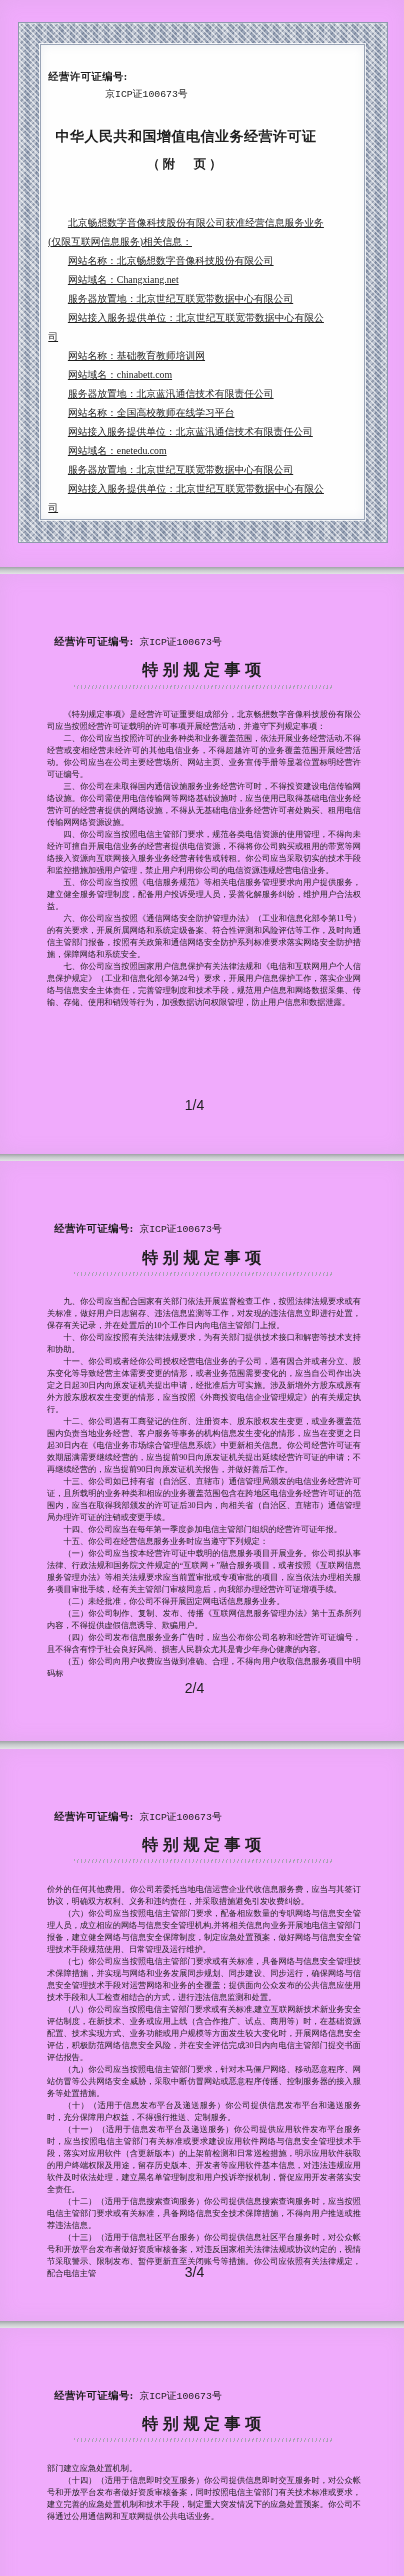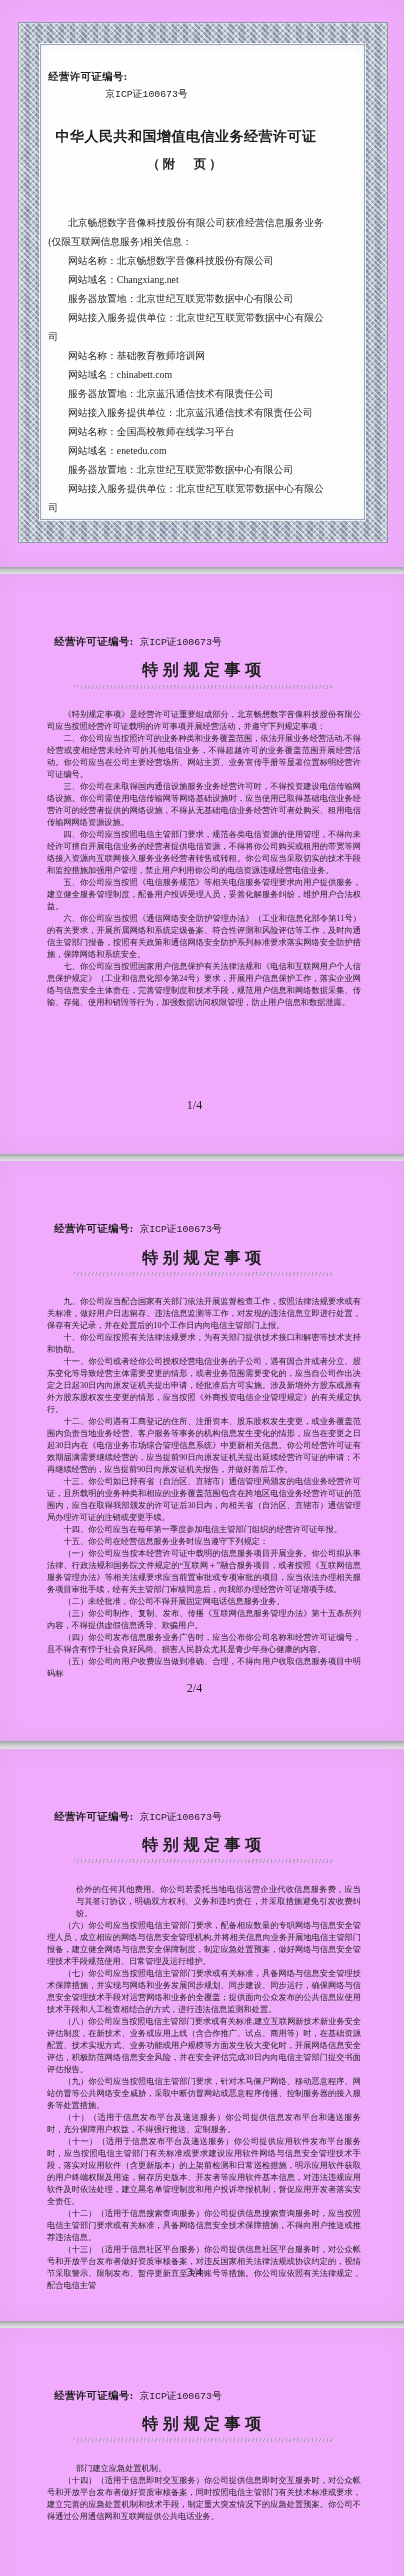--- a/index.html
+++ b/index.html
@@ -47,20 +47,21 @@
     font-size:12.4px;font-weight:bold;text-align:center;
     margin:9.3px 0 0 0;letter-spacing:3.1px;
   }
   .cert-body{margin-top:40px;}
   .cert-body p{
     margin:0;
     font-size:9.8px;
     line-height:19px;
     text-indent:19.6px;
     text-align:justify;
+    text-decoration:underline;
   }
   
   .page.plain{box-sizing:border-box;padding:61px 44px 0 47px;}
   .page.p2{height:580px;}
   .page.p3{height:580px;}
   .page.p4{height:572px;}
   .page.p5{height:546px;}
   .sp-head{font-size:10.3px;margin-left:7.2px;}
   .sp-head .lbl{font-weight:bold;letter-spacing:0.5px;}
   .sp-head .num{font-size:9.8px;font-family:"Liberation Mono","DejaVu Sans Mono",monospace;margin-left:3.1px;}
@@ -74,24 +75,24 @@
     opacity:.85;
   }
   .sp-body{margin-top:20.6px;}
   .sp-body p{
     margin:0;
     font-size:8.2px;
     line-height:12px;
     text-indent:16.5px;
     text-align:justify;
   }
-  .sp-body p.cont{text-indent:0;margin-left:29px;}
+  .sp-body p.cont{text-indent:0;}
   .pageno{
     position:absolute;left:0;right:16px;text-align:center;
-    font-size:12px;font-family:Liberation Serif, serif;
+    font-size:14px;font-family:Liberation Sans, sans-serif;
   }
   .p2 .pageno{bottom:41px;}
   .p3 .pageno{bottom:45px;text-align:center;}
   .p4 .pageno{bottom:41px;}
 </style>
 </head>
 <body>
 
 <div class="doc">
 
@@ -104,22 +105,22 @@
         <div class="cert-subtitle">（附　页）</div>
         <div class="cert-body">
           <p>北京畅想数字音像科技股份有限公司获准经营信息服务业务(仅限互联网信息服务)相关信息：</p>
           <p>网站名称：北京畅想数字音像科技股份有限公司</p>
           <p>网站域名：Changxiang.net</p>
           <p>服务器放置地：北京世纪互联宽带数据中心有限公司</p>
           <p>网站接入服务提供单位：北京世纪互联宽带数据中心有限公司</p>
           <p>网站名称：基础教育教师培训网</p>
           <p>网站域名：chinabett.com</p>
           <p>服务器放置地：北京蓝汛通信技术有限责任公司</p>
+          <p>网站名称：全国高校教师在线学习平台</p>
           <p>网站接入服务提供单位：北京蓝汛通信技术有限责任公司</p>
-          <p>网站名称：全国高校教师在线学习平台</p>
           <p>网站域名：enetedu.com</p>
           <p>服务器放置地：北京世纪互联宽带数据中心有限公司</p>
           <p>网站接入服务提供单位：北京世纪互联宽带数据中心有限公司</p>
         </div>
       </div>
     </div>
   </section>
 
   <div class="gap"></div>
 

